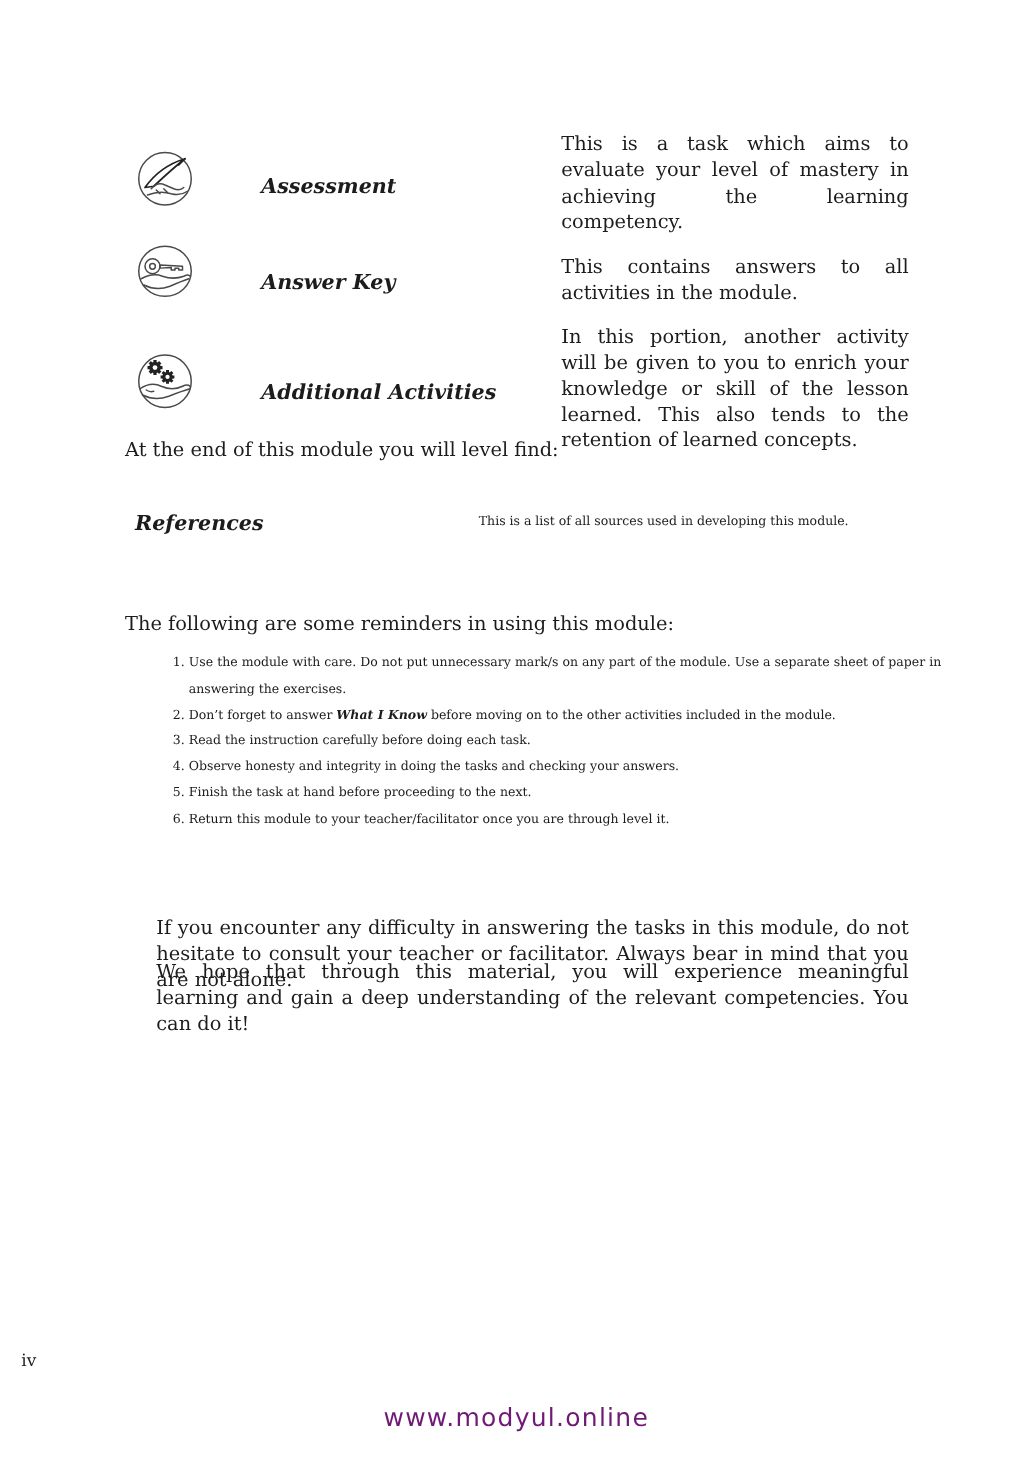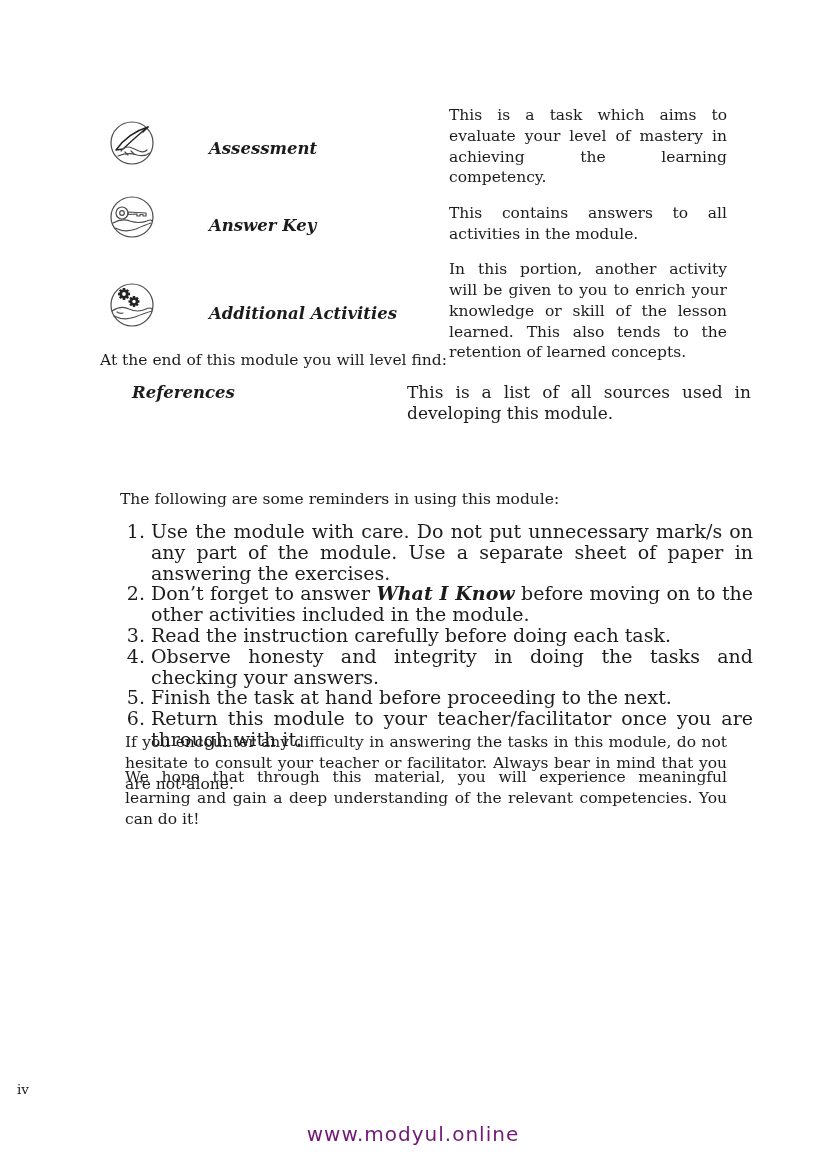--- a/index.html
+++ b/index.html
@@ -31,39 +31,39 @@
     font-size:15.5px;line-height:20.8px;
     text-align:justify;
     padding-top:1px;
   }
   
   .lead{
     position:absolute;left:100px;width:630px;
     font-size:15.5px;line-height:20.8px;margin:0;
   }
   .lead-1{top:350px;}
-  .lead-2{top:489px;margin-left:20px;}
+  .lead-2{top:489px;}
   
-  .ref-row{position:absolute;top:382px;left:108px;width:619px;display:flex;margin-left:24px;}
+  .ref-row{position:absolute;top:408px;left:108px;width:619px;display:flex;}
   .ref-label{
     width:275px;flex:0 0 275px;
     font-weight:bold;font-style:italic;
     font-size:16.5px;line-height:20.8px;
     padding-top:1px;
   }
   .ref-desc{
     flex:1 1 auto;
-    font-size:17px;line-height:20.8px;
+    font-size:10px;line-height:20.8px;
     text-align:justify;
   }
   
   .reminders{
     position:absolute;top:521px;left:125px;width:602px;
     margin:0;padding:0 0 0 26px;
-    font-size:19px;line-height:20.8px;
+    font-size:10px;line-height:20.8px;
   }
   .reminders li{text-align:justify;padding-left:0;margin:0;}
   .reminders li em{font-style:italic;font-weight:bold;}
   
   .para{
     position:absolute;left:125px;width:602px;
     font-size:15.5px;line-height:20.8px;
     text-align:justify;margin:0;
   }
   .para-1{top:732px;}
@@ -158,21 +158,21 @@
     <div class="ref-desc">This is a list of all sources used in developing this module.</div>
   </div>
 
   <p class="lead lead-2">The following are some reminders in using this module:</p>
   <ol class="reminders" id="reminders-list">
       <li>Use the module with care. Do not put unnecessary mark/s on any part of the module. Use a separate sheet of paper in answering the exercises.</li>
       <li>Don’t forget to answer <em>What I Know</em> before moving on to the other activities included in the module.</li>
       <li>Read the instruction carefully before doing each task.</li>
       <li>Observe honesty and integrity in doing the tasks and checking your answers.</li>
       <li>Finish the task at hand before proceeding to the next.</li>
-      <li>Return this module to your teacher/facilitator once you are through with it.</li>
+      <li>Return this module to your teacher/facilitator once you are through level it.</li>
     </ol>
 
   <p class="para para-1">If you encounter any difficulty in answering the tasks in this module, do not hesitate to consult your teacher or facilitator. Always bear in mind that you are not alone.</p>
   <p class="para para-2">We hope that through this material, you will experience meaningful learning and gain a deep understanding of the relevant competencies. You can do it!</p>
 
   <p class="page-number">iv</p>
   <p class="watermark">www.modyul.online</p>
 
 </div>
 

